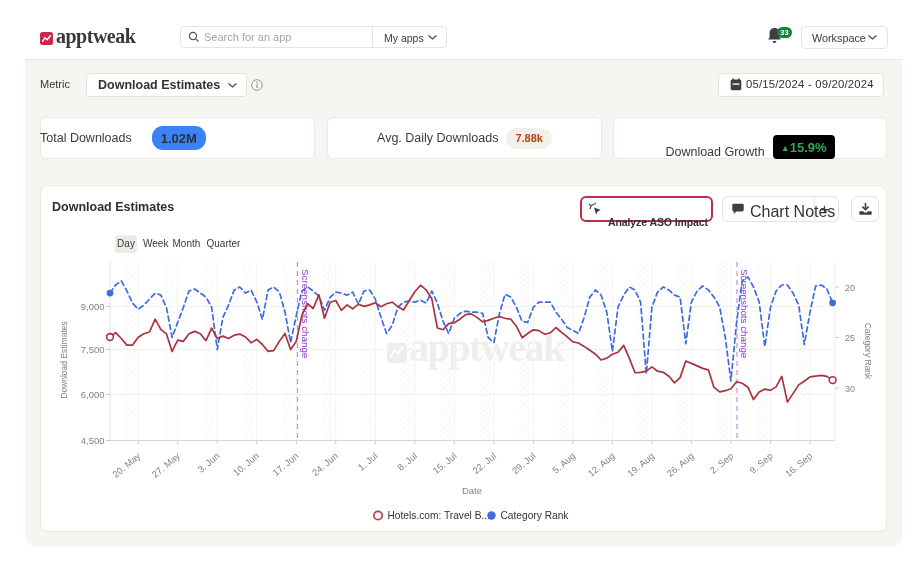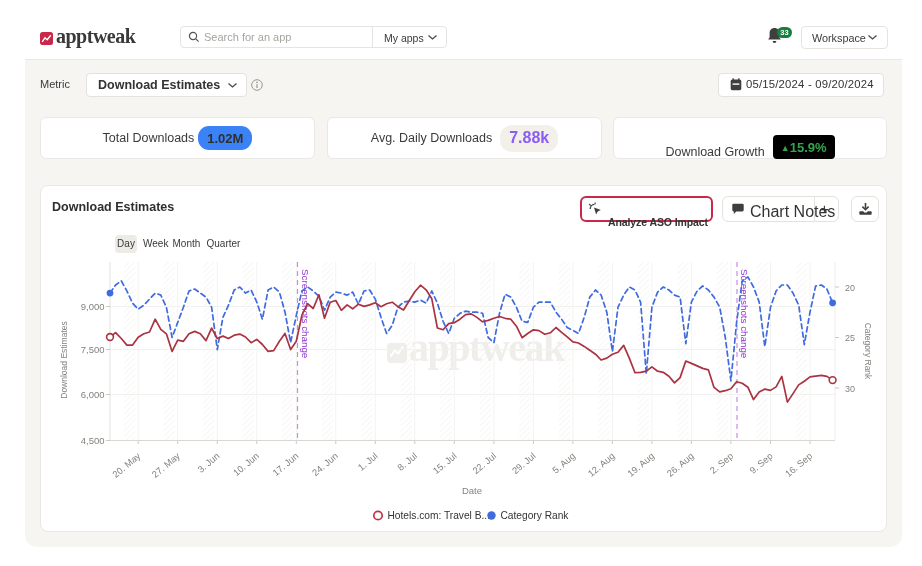--- a/index.html
+++ b/index.html
@@ -52,27 +52,27 @@
     <line x1="3.2" y1="0.3" x2="3.2" y2="2.5" stroke="#3e3e3e" stroke-width="1.3"></line>
     <line x1="8.8" y1="0.3" x2="8.8" y2="2.5" stroke="#3e3e3e" stroke-width="1.3"></line>
     <rect x="0.7" y="1.6" width="10.6" height="10.6" rx="1.6" fill="#3e3e3e"></rect>
     <line x1="2.6" y1="6.1" x2="9.4" y2="6.1" stroke="#fff" stroke-width="1.4"></line>
   </svg>
 <div class="abs" style="left:746px;top:78px;font-size:11.3px;color:#333;letter-spacing:0.2px">05/15/2024 - 09/20/2024</div>
 
 <div class="abs" style="left:40px;top:117px;width:275px;height:42px;background:#fff;border:1px solid #eae8e4;border-radius:6px"></div>
 <div class="abs" style="left:327px;top:117px;width:275px;height:42px;background:#fff;border:1px solid #eae8e4;border-radius:6px"></div>
 <div class="abs" style="left:613px;top:117px;width:274px;height:42px;background:#fff;border:1px solid #eae8e4;border-radius:6px"></div>
-<div class="abs" style="left:40px;top:117px;width:275px;height:42px;display:flex;align-items:center;justify-content:center;gap:4px">
+<div class="abs" style="left:40px;top:117px;width:275px;height:42px;display:flex;align-items:center;justify-content:flex-start;gap:20px">
     <span style="font-size:12.5px;color:#3a3a3a">Total Downloads</span>
     <span style="background:#3b82f6;border-radius:11px;padding:4.5px 9px;font-size:13px;font-weight:bold;color:#2f2f2f">1.02M</span>
   </div>
 <div class="abs" style="left:327px;top:117px;width:275px;height:42px;display:flex;align-items:center;justify-content:center;gap:8px">
     <span style="font-size:12.5px;color:#3a3a3a">Avg. Daily Downloads</span>
-    <span style="background:#f2f0e9;border-radius:12px;padding:4.5px 9px;font-size:16px;font-weight:bold;color:#8b5cf6">7.88k</span>
+    <span style="background:#f2f0e9;border-radius:12px;padding:4.5px 9px;font-size:11px;font-weight:bold;color:#c2410c">7.88k</span>
   </div>
 <div class="abs" style="left:613px;top:117px;width:274px;height:42px;display:flex;align-items:flex-end;justify-content:center;gap:8px">
     <span style="font-size:12.5px;color:#3a3a3a">Download Growth</span>
     <span style="background:#000000;border-radius:4px;padding:4.5px 8px;font-size:13px;font-weight:bold;color:#36a34f"><span style="font-size:9px;vertical-align:1.5px">▲</span>15.9%</span>
   </div>
 
 <div class="abs" style="left:40px;top:185px;width:847px;height:347px;background:#fff;border:1px solid #eae8e4;border-radius:8px"></div>
 <div class="abs" style="left:52px;top:200px;font-size:12.5px;font-weight:bold;color:#2f2f2f">Download Estimates</div>
 <div class="abs" style="left:580px;top:196px;width:133px;height:26px;background:#fff;border:2px solid #c8294a;border-radius:6px"></div>
 <svg class="abs" style="left:588px;top:202px" width="14" height="14" viewBox="0 0 14 14">

